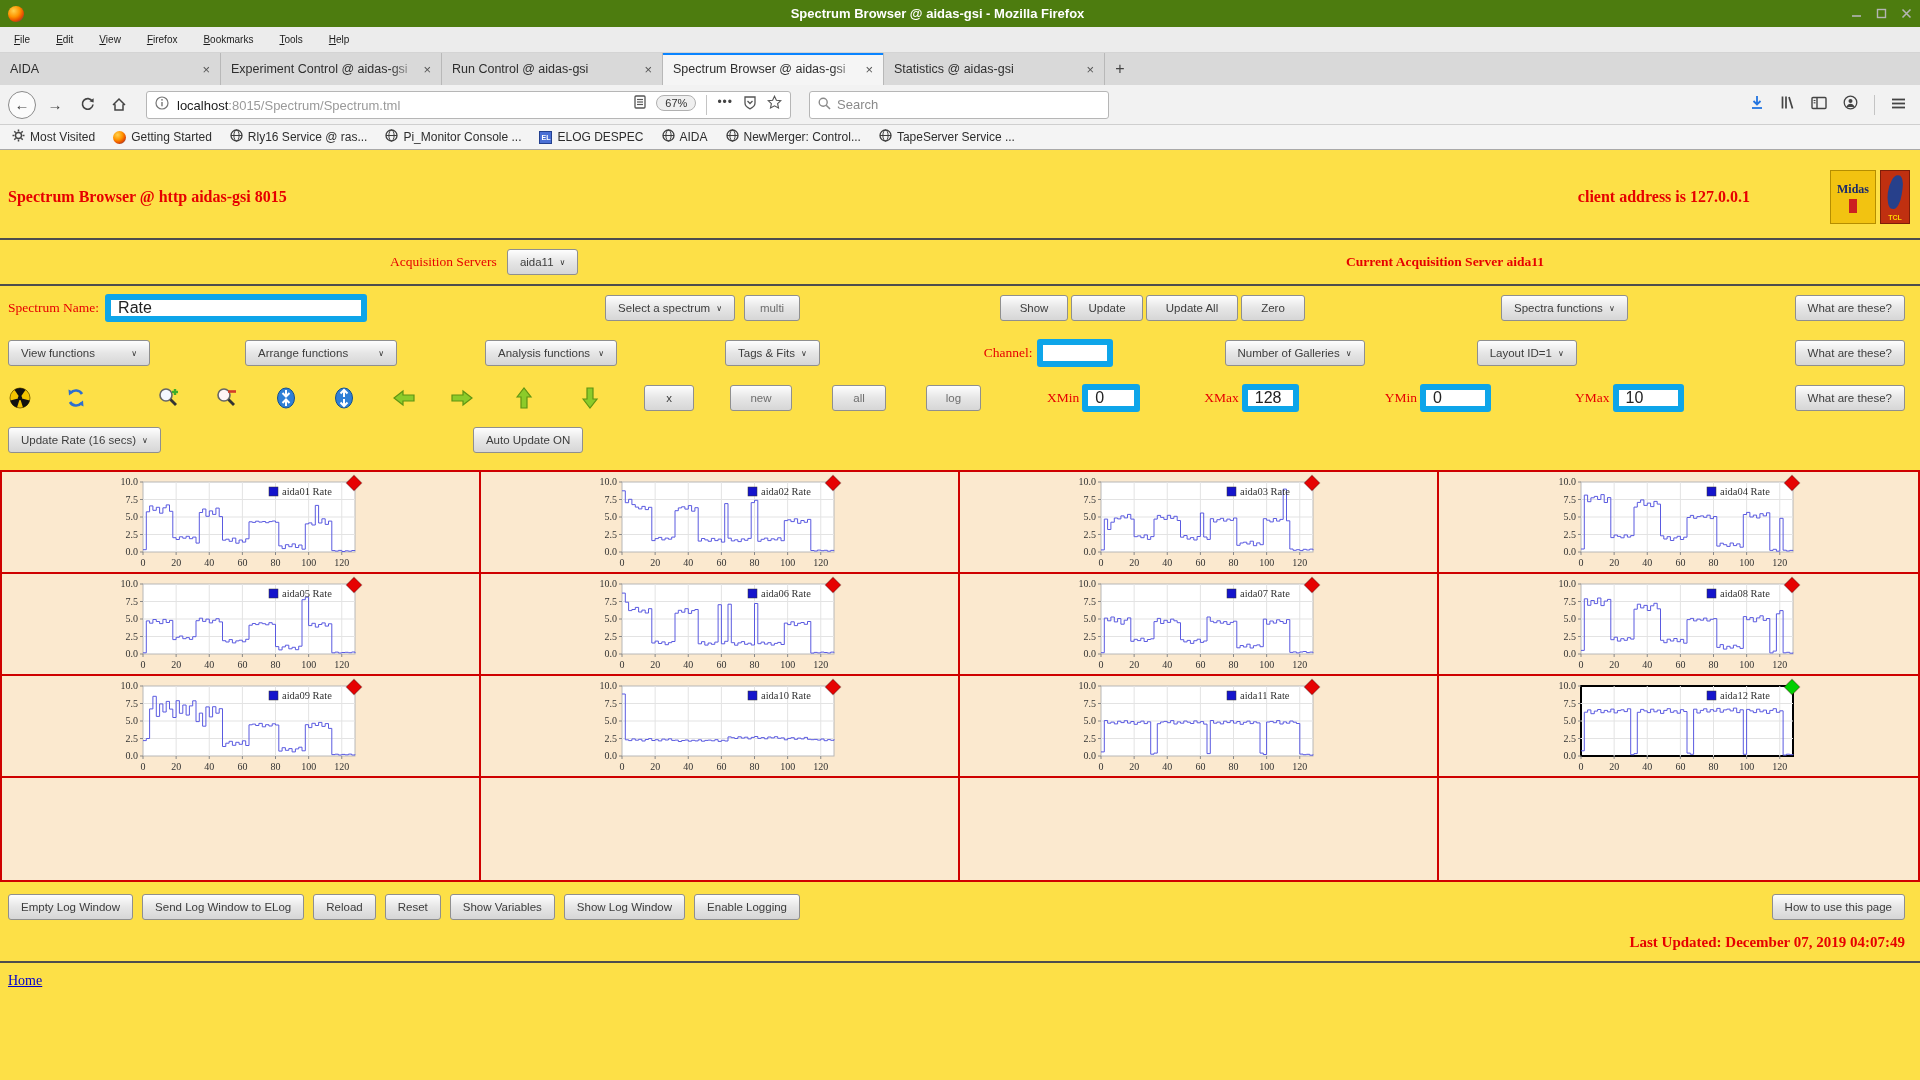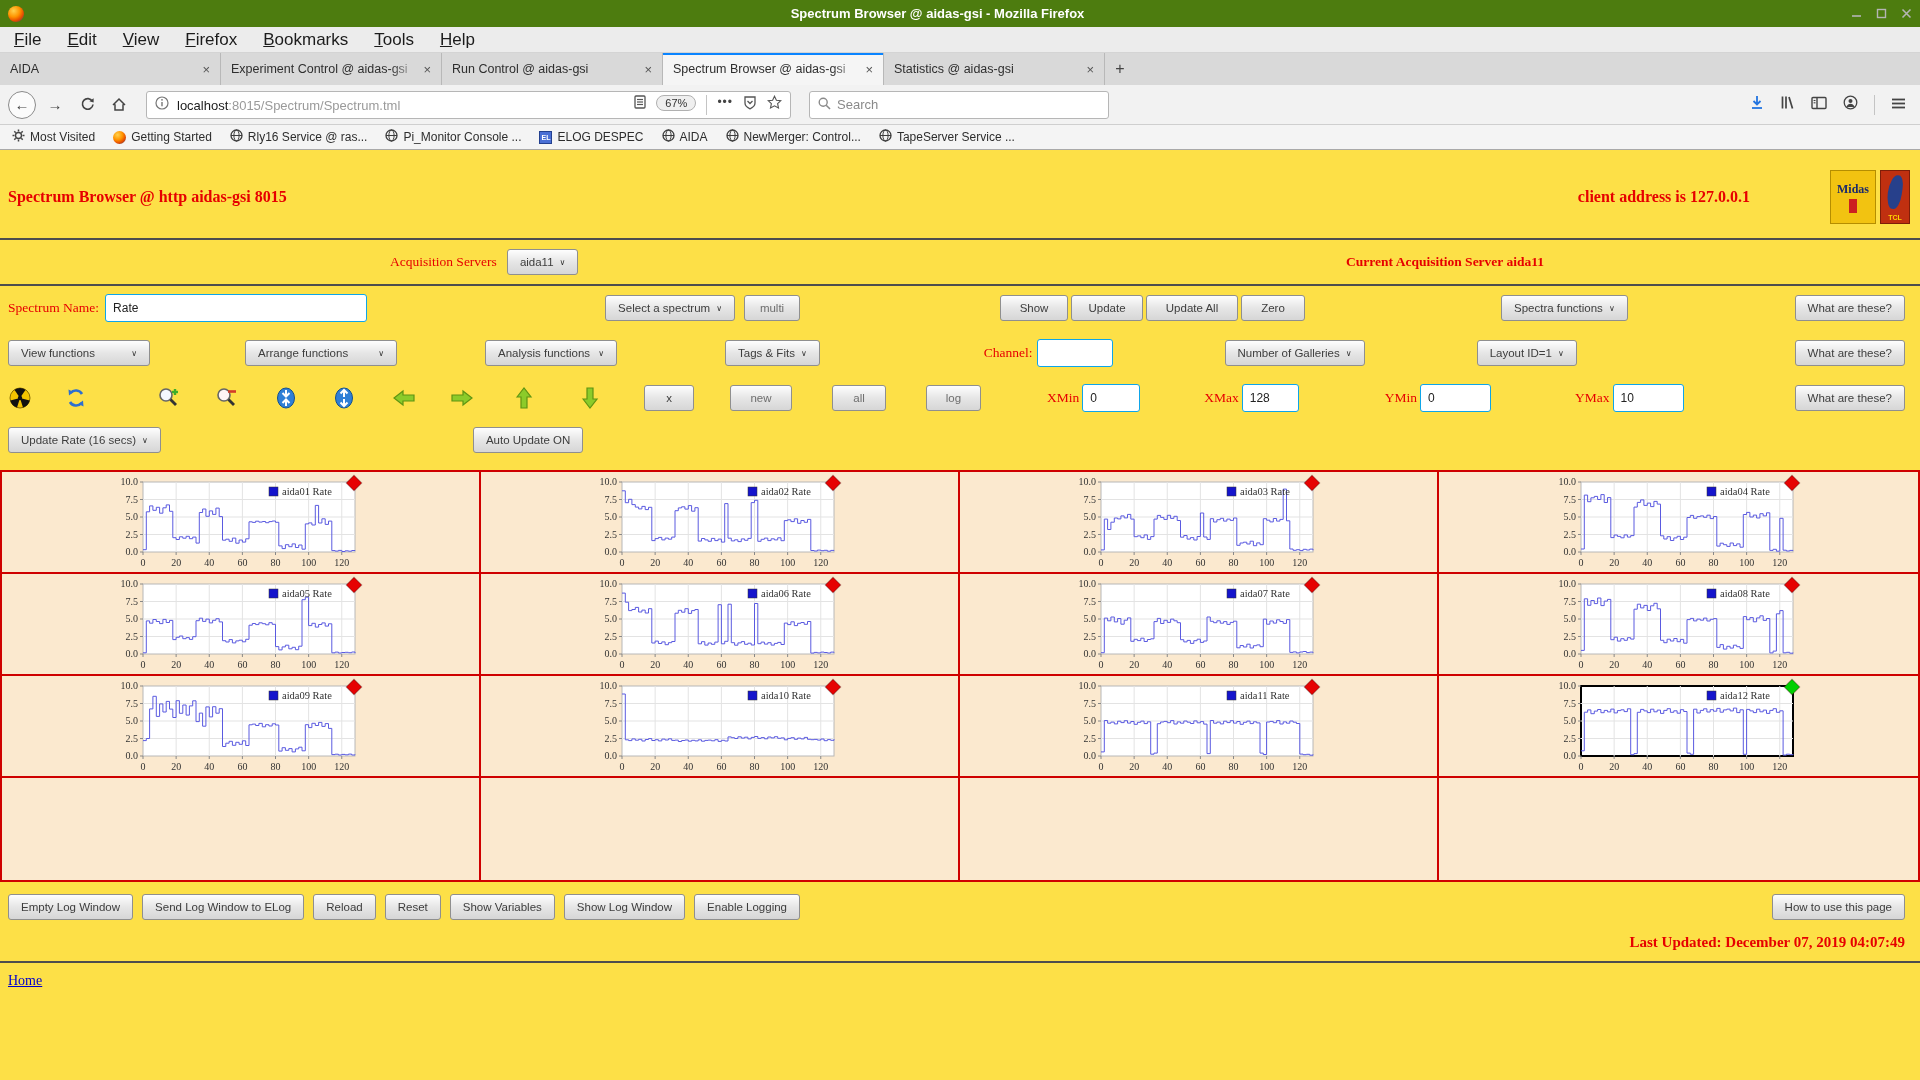--- a/index.html
+++ b/index.html
@@ -8,21 +8,21 @@
 
   
   .titlebar { height:27px; background:#4d7c0f; display:flex; align-items:center; padding:0 8px; }
   .ff-logo { width:16px; height:16px; border-radius:50%;
              background:radial-gradient(circle at 35% 30%, #ffd24d 0%, #ff9400 40%, #e84e00 65%, #1b3f77 100%); }
   .titlebar-title { flex:1; text-align:center; color:#ffffff; font-weight:bold; font-size:13px; }
   .win-controls { display:flex; gap:14px; align-items:center; }
   .win-controls svg { display:block; }
 
   .menubar { height:26px; background:#ececec; display:flex; align-items:center; gap:26px; padding:0 14px; border-bottom:1px solid #d4d4d4; }
-  .menu-item { font-size:17px; color:#1c1c1c; cursor:default; }
+  .menu-item { font-size:10px; color:#1c1c1c; cursor:default; }
   .menu-item::first-letter { text-decoration:underline; }
 
   .tabbar { height:32px; background:#d9d9d9; display:flex; align-items:stretch; }
   .tab { width:221px; display:flex; align-items:center; padding:0 10px; border-right:1px solid #b8b8b8;
          font-size:12.5px; color:#2e2e2e; background:#d9d9d9; position:relative; }
   .tab-label { flex:1; white-space:nowrap; overflow:hidden;
                -webkit-mask-image:linear-gradient(90deg,#000 85%,transparent); mask-image:linear-gradient(90deg,#000 85%,transparent); }
   .tab-close { font-size:13px; color:#555; margin-left:4px; }
   .tab.active { background:#f5f5f5; }
   .tab.active::before { content:""; position:absolute; left:0; top:0; right:0; height:2px; background:#0a84ff; }
@@ -68,21 +68,21 @@
 
   .acq-row { display:flex; align-items:center; height:44px; padding-left:390px; }
   .acq-label { font-size:13.5px; margin-right:10px; }
   .acq-current { font-size:13.5px; font-weight:bold; margin-left:auto; margin-right:376px; }
 
   .btn { display:inline-flex; align-items:center; justify-content:center; gap:6px;
          background:linear-gradient(#fefefe,#e6e6e6 50%,#d6d6d6); border:1px solid #8f8f8f; border-radius:3px;
          color:#3d3d3d; font-size:11.5px; height:26px; padding:0 12px; white-space:nowrap; }
   .btn .chev { font-size:8px; color:#333; }
   .btn.gray-text { color:#6e6e6e; }
-  .text-input { background:#ffffff; border:1px solid #0ea5e9; border-radius:3px; height:28px; font-size:12px; padding:0 7px;
+  .text-input { background:#ffffff; border:6px solid #0ea5e9; border-radius:3px; height:28px; font-size:16px; padding:0 7px;
                 font-family:"Liberation Sans",sans-serif; color:#222; }
 
   .row { display:flex; align-items:center; padding:0 15px 0 8px; }
   .spectrum-row { height:44px; }
   .functions-row { height:46px; }
   .tools-row { height:44px; }
   .update-row { height:40px; }
   .label-sm { font-size:13.5px; }
 
   .tool-ic { display:inline-flex; align-items:center; justify-content:center; width:24px; height:24px; }

